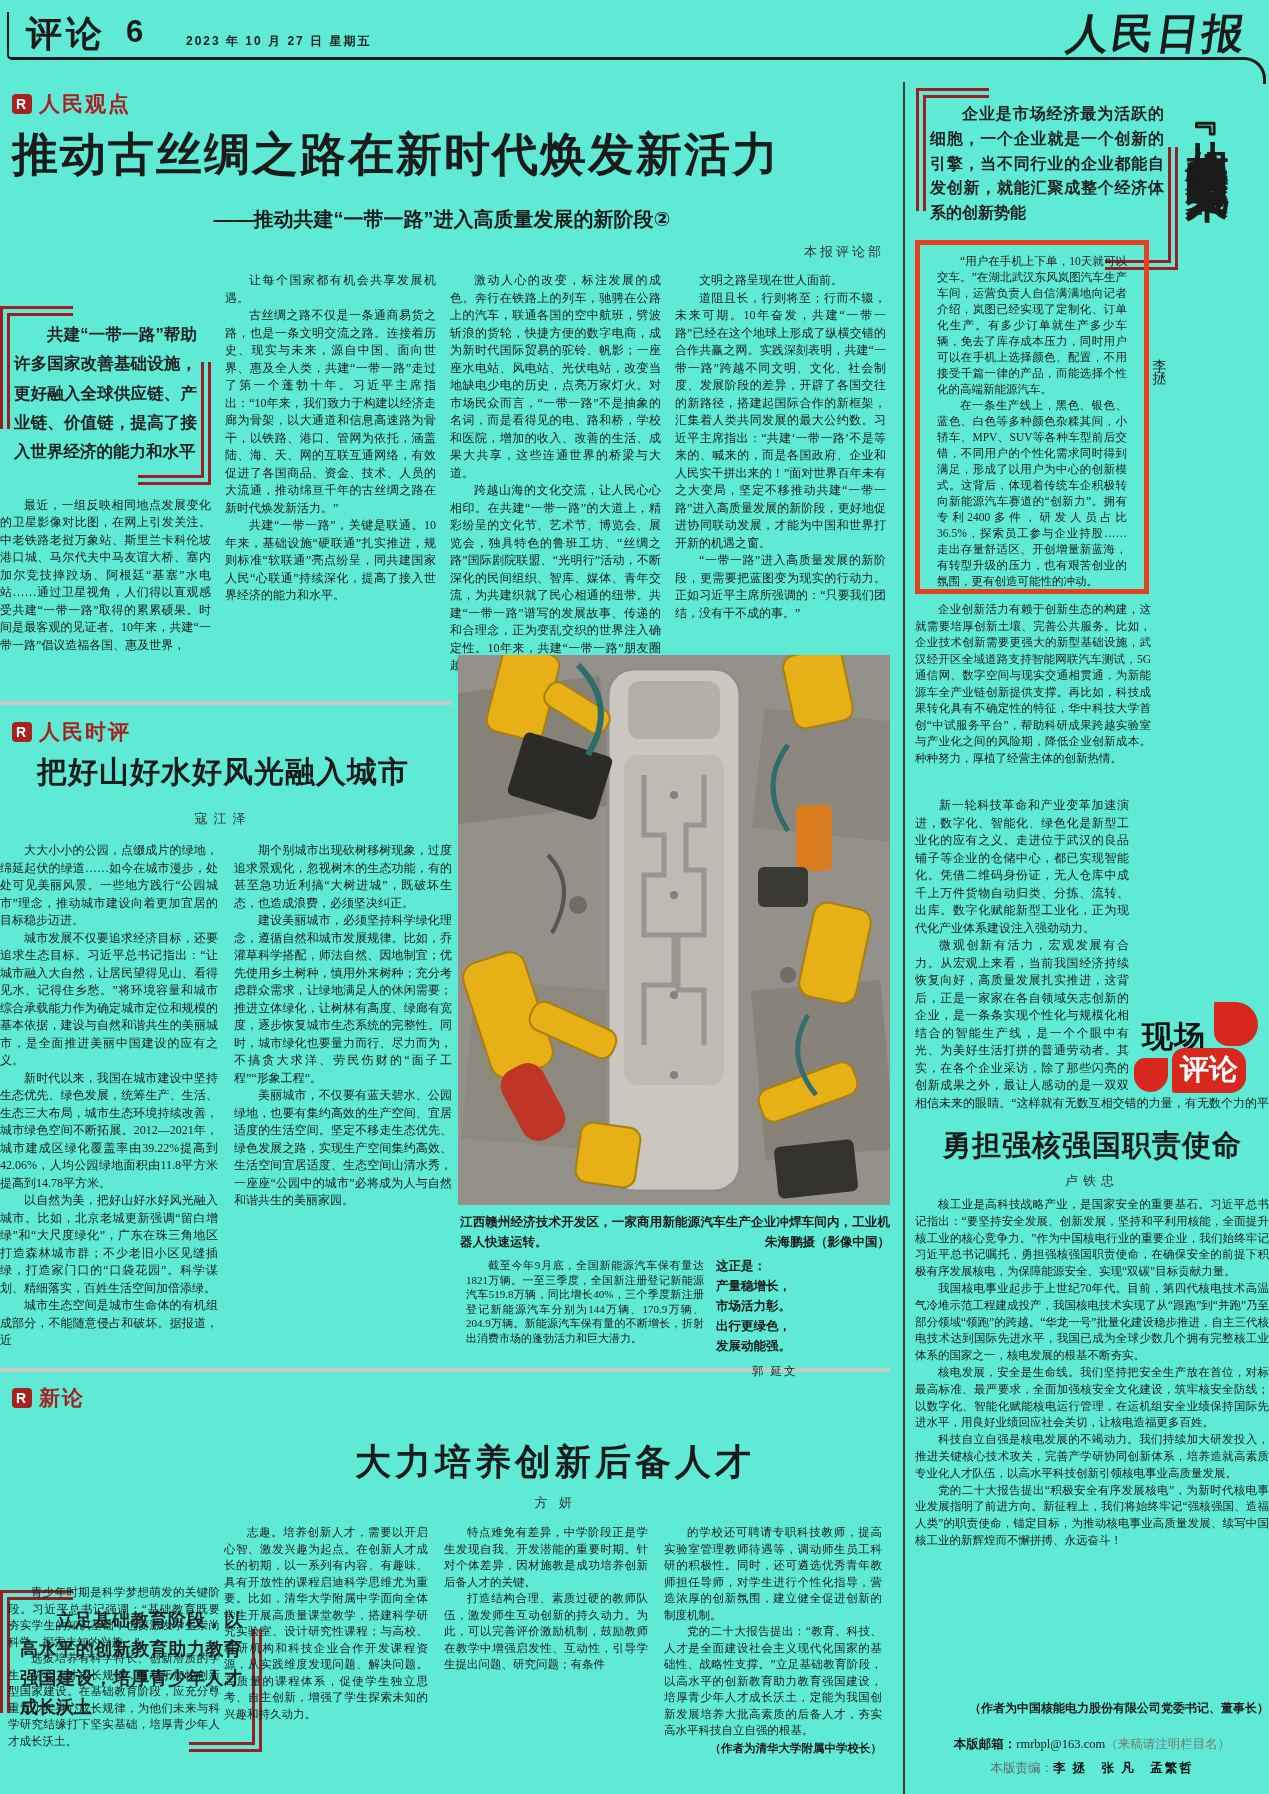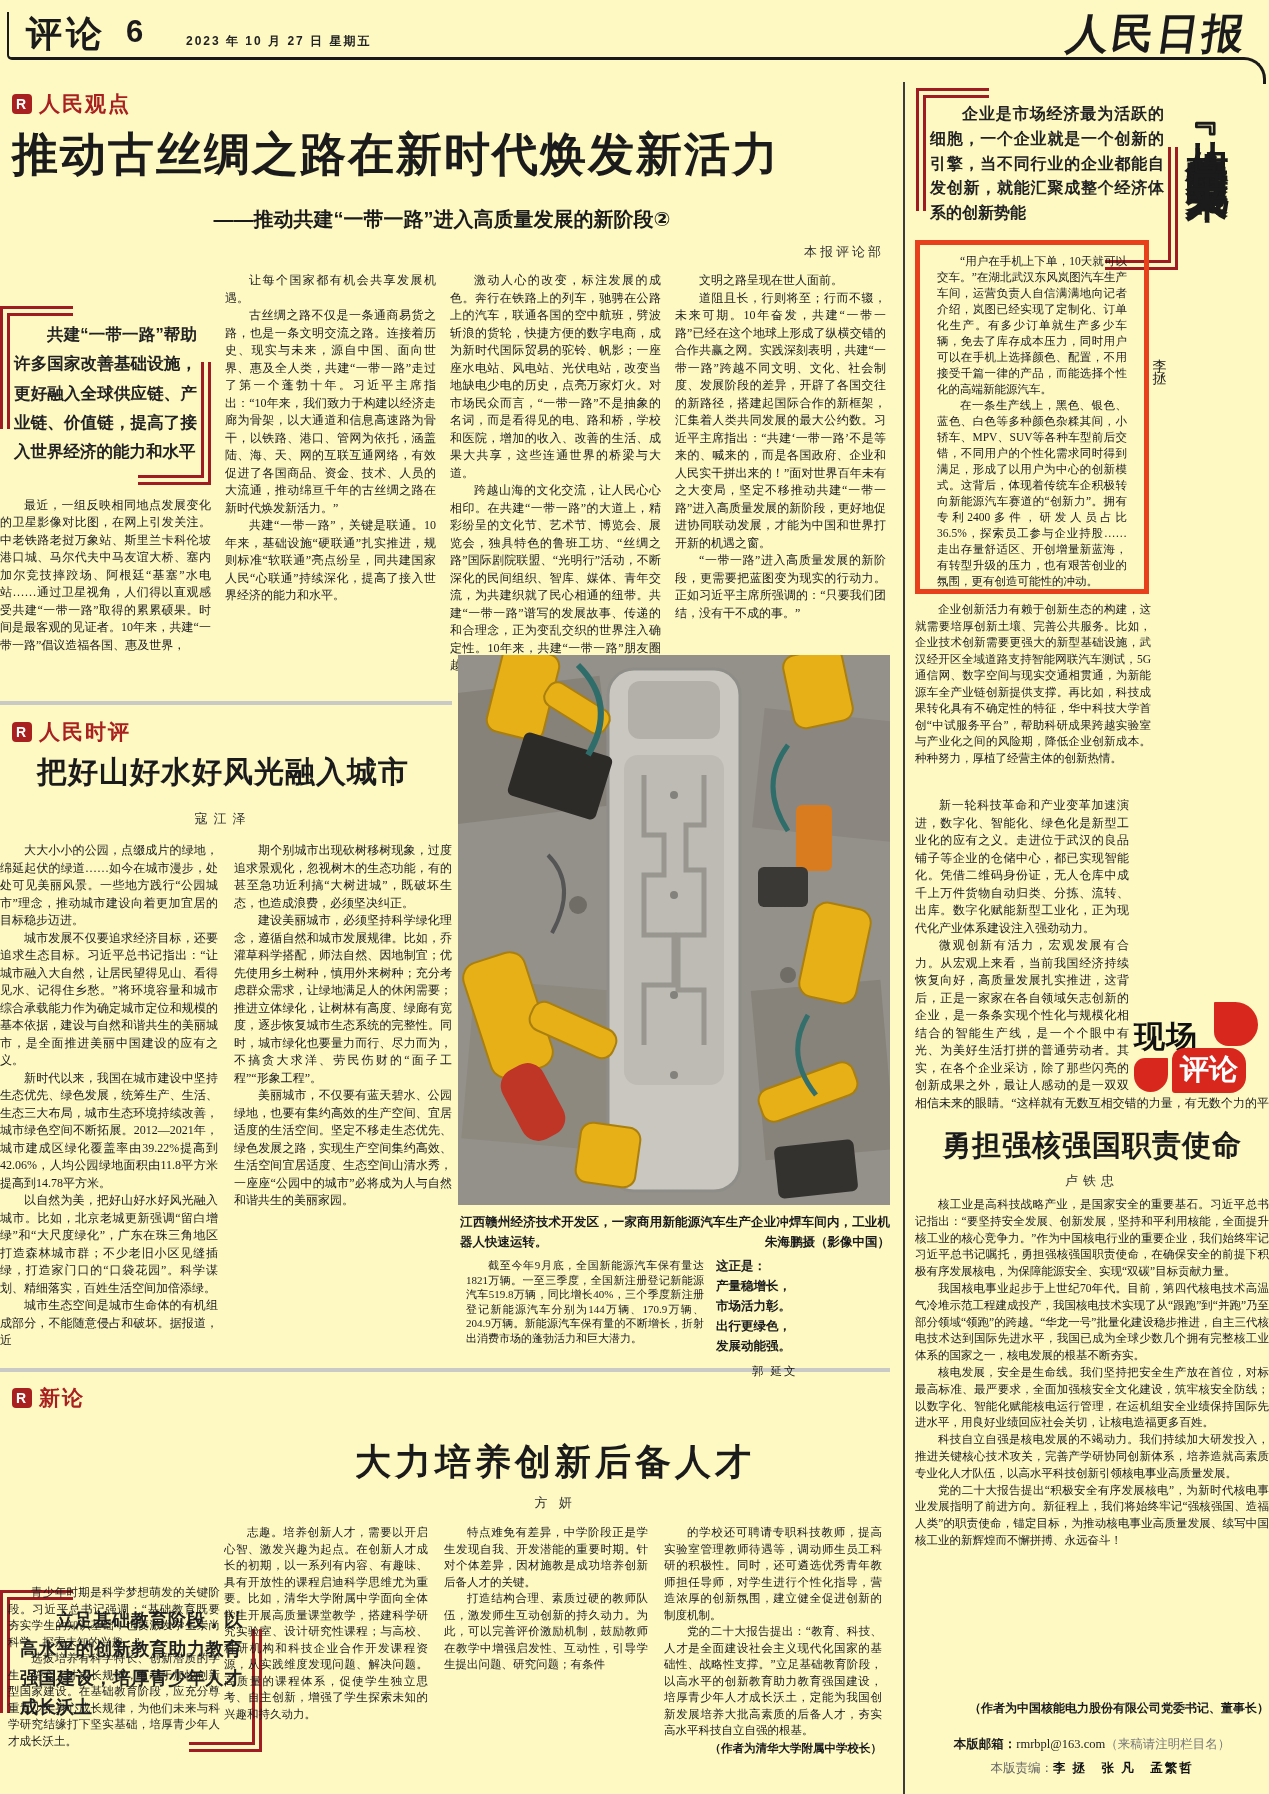--- a/index.html
+++ b/index.html
@@ -1,16 +1,16 @@
 <!DOCTYPE html>
 <html><head>
 <meta charset="utf-8">
 <style>
   html,body{margin:0;padding:0;background:#e8e8e6;}
-  .page{position:relative;width:1269px;height:1794px;margin:0 auto;background:#fef9c3;
+  .page{position:relative;width:1269px;height:1794px;margin:0 auto;background:#5eead4;
         font-family:"Liberation Serif","DejaVu Serif",serif;color:#1b1b1b;overflow:hidden;}
   .abs{position:absolute;}
   .sans{font-family:"Liberation Sans","DejaVu Sans",sans-serif;}
   #hdr-section{left:26px;top:10px;font-size:36px;font-weight:bold;letter-spacing:4px;}
   #hdr-page{left:126px;top:14px;font-size:31px;font-weight:bold;}
   #hdr-date{left:186px;top:33px;font-size:12px;letter-spacing:2px;font-weight:bold;color:#222;}
   #hdr-logo{right:22px;top:6px;font-size:42px;font-weight:bold;transform:skewX(-8deg);
             letter-spacing:3px;font-family:"DejaVu Serif","Liberation Serif",serif;}
   #hdr-rule{left:7px;top:12px;width:1234px;height:45px;border-left:2px solid #1a1a1a;
             border-bottom:3px solid #1a1a1a;border-bottom-left-radius:5px;}
@@ -74,21 +74,21 @@
   #xc-zoneB .para{font-size:11.5px;line-height:16.5px;}
   #xc-zoneC{left:915px;top:797px;width:354px;height:312px;overflow:hidden;}
   #xc-zoneC .para{font-size:12px;line-height:17.5px;}
   #badge-spacer{float:right;width:132px;height:96px;margin:196px 0 0 8px;}
   #vhead{left:1186px;top:106px;height:700px;writing-mode:vertical-rl;text-orientation:upright;
          font-size:43px;font-weight:bold;letter-spacing:3px;line-height:1.0;}
   #vauthor{left:1150px;top:348px;writing-mode:vertical-rl;text-orientation:upright;
            font-size:14px;letter-spacing:12px;color:#222;}
   
   #badge{left:1128px;top:1002px;width:132px;height:92px;}
-  #badge .t1{position:absolute;left:6px;top:14px;font-size:31px;font-weight:bold;letter-spacing:1px;color:#111;}
+  #badge .t1{position:absolute;left:14px;top:14px;font-size:31px;font-weight:bold;letter-spacing:1px;color:#111;}
   #badge .swoosh{position:absolute;right:2px;top:0;width:44px;height:44px;background:#d8281e;
                  border-radius:4% 96% 90% 60%;}
   #badge .swoosh2{position:absolute;left:6px;bottom:2px;width:34px;height:34px;background:#d8281e;
                  border-radius:60% 4% 96% 90%;}
   #badge .t2{position:absolute;left:44px;top:46px;padding:2px 8px 3px;background:#d8281e;color:#fff;
              font-size:29px;font-weight:bold;border-radius:12px 16px 16px 3px;}
   
   #nu-headline{left:915px;top:1126px;width:354px;text-align:center;font-size:29px;font-weight:bold;letter-spacing:1px;}
   #nu-byline{left:915px;top:1172px;width:354px;text-align:center;font-size:13px;letter-spacing:5px;color:#333;}
   #nu-body{left:915px;top:1196px;width:354px;height:502px;overflow:hidden;}

